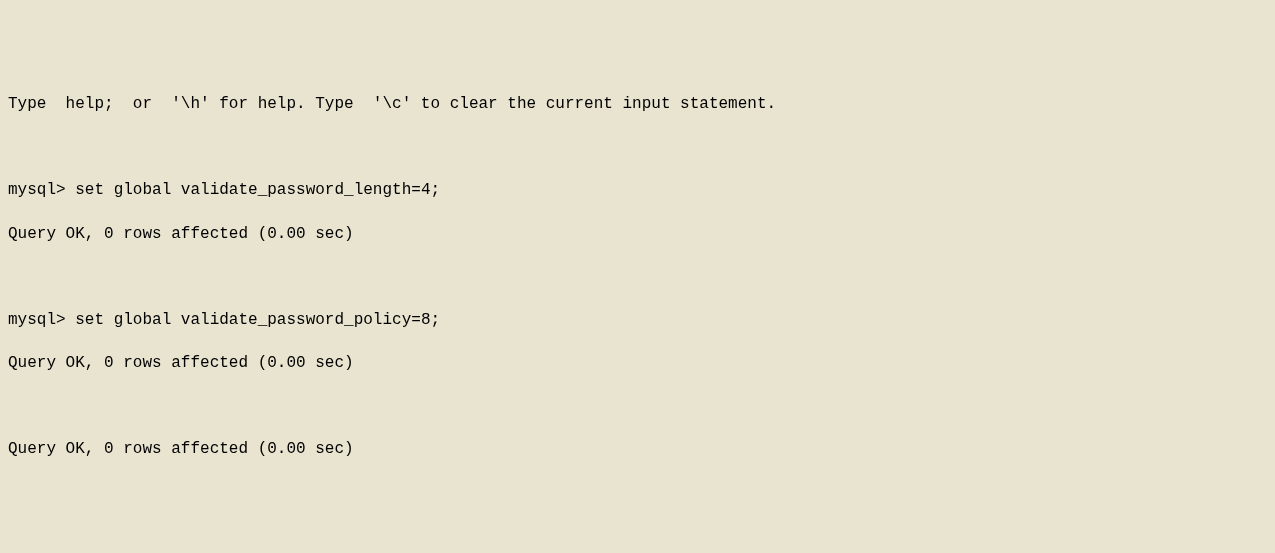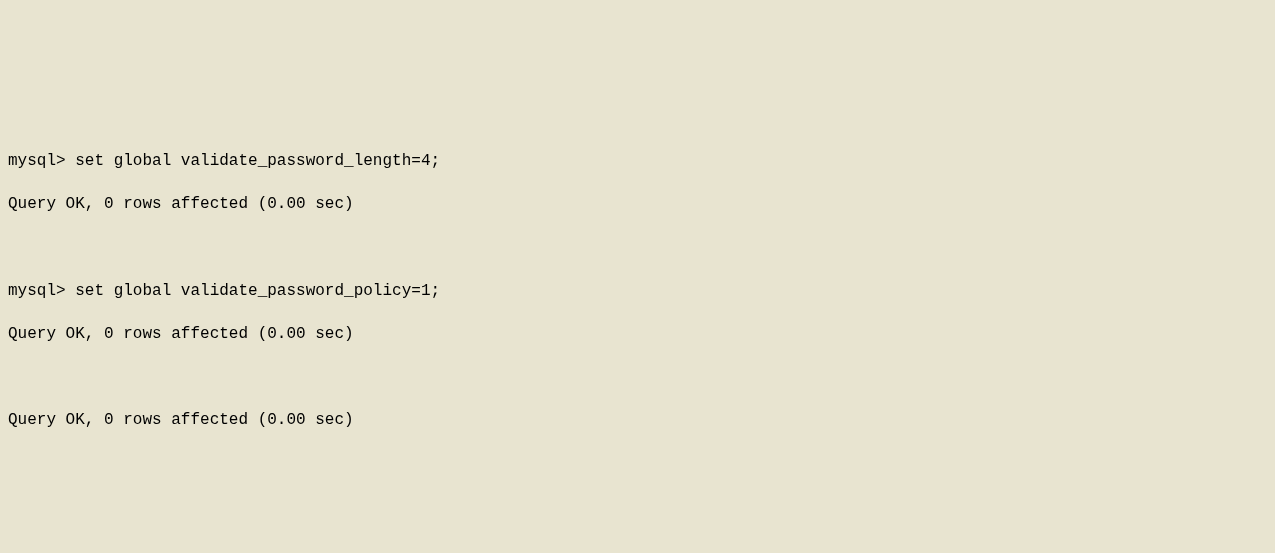--- a/index.html
+++ b/index.html
@@ -29,25 +29,26 @@
       background: #b8b8b8;
       margin: 0 6px;
     }
   </style>
 </head>
 <body>
 
 
 
 <div class="terminal">
+<span class="line top-cut">Type  help;  or  '\h' for help. Type  '\c' to clear the current input statement.</span>
 <span class="line"> </span>
 <span class="line"><span>mysql&gt; </span><span>set global validate_password_length=4;</span></span>
 <span class="line">Query OK, 0 rows affected (0.00 sec)</span>
 <span class="line"> </span>
-<span class="line"><span>mysql&gt; </span><span>set global validate_password_policy=1;</span></span>
+<span class="line"><span>mysql&gt; </span><span>set global validate_password_policy=8;</span></span>
 <span class="line">Query OK, 0 rows affected (0.00 sec)</span>
 <span class="line"> </span>
 <span class="line">Query OK, 0 rows affected (0.00 sec)</span>
 <span class="line"> </span>
 
 
 
 
 
 

